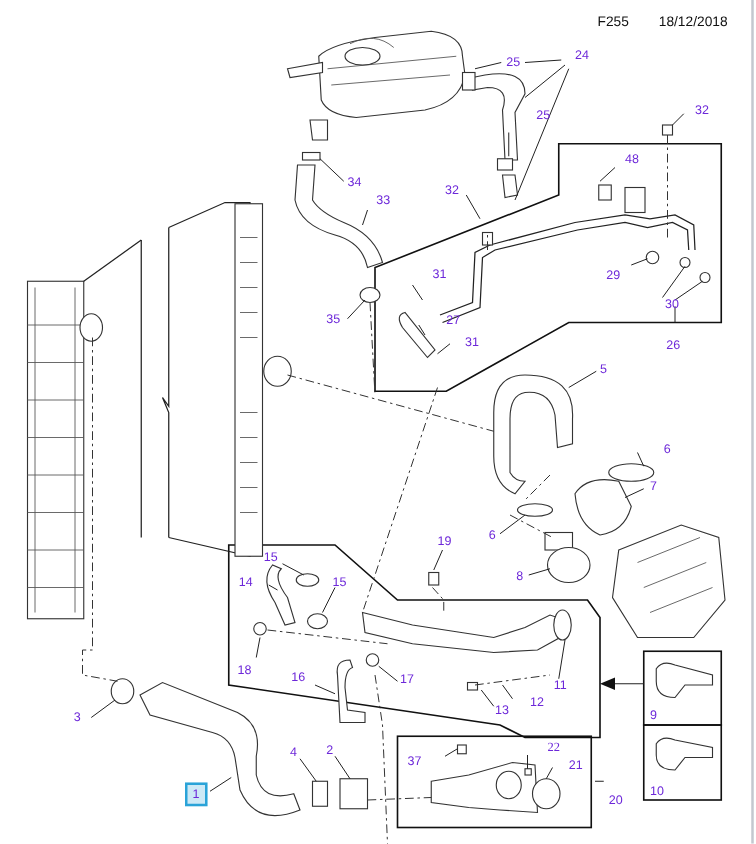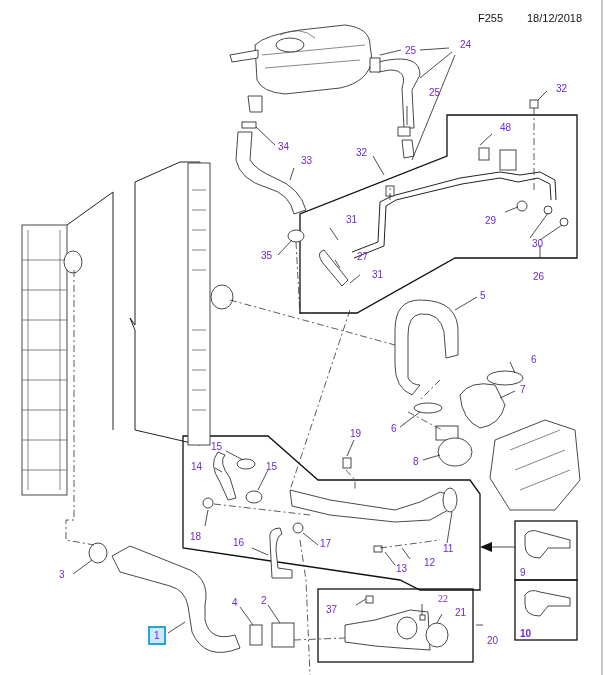--- a/index.html
+++ b/index.html
@@ -196,21 +196,21 @@
   <span class="lbl sel" style="left:148px;top:626px;">1</span>
   <span class="lbl" style="left:261px;top:594px;">2</span>
   <span class="lbl" style="left:59px;top:568px;">3</span>
   <span class="lbl" style="left:232px;top:596px;">4</span>
   <span class="lbl" style="left:480px;top:289px;">5</span>
   <span class="lbl" style="left:531px;top:353px;">6</span>
   <span class="lbl" style="left:391px;top:422px;">6</span>
   <span class="lbl" style="left:520px;top:383px;">7</span>
   <span class="lbl" style="left:413px;top:455px;">8</span>
   <span class="lbl" style="left:520px;top:566px;">9</span>
-  <span class="lbl" style="left:520px;top:627px;font-weight:bold;">10</span>
+  <span class="lbl" style="left:520px;top:627px;">10</span>
   <span class="lbl" style="left:443px;top:542px;">11</span>
   <span class="lbl" style="left:424px;top:556px;">12</span>
   <span class="lbl" style="left:396px;top:562px;">13</span>
   <span class="lbl" style="left:191px;top:460px;">14</span>
   <span class="lbl" style="left:211px;top:440px;">15</span>
   <span class="lbl" style="left:266px;top:460px;">15</span>
   <span class="lbl" style="left:233px;top:536px;">16</span>
   <span class="lbl" style="left:320px;top:537px;">17</span>
   <span class="lbl" style="left:190px;top:530px;text-align:center;">18</span>
   <span class="lbl" style="left:350px;top:427px;">19</span>

